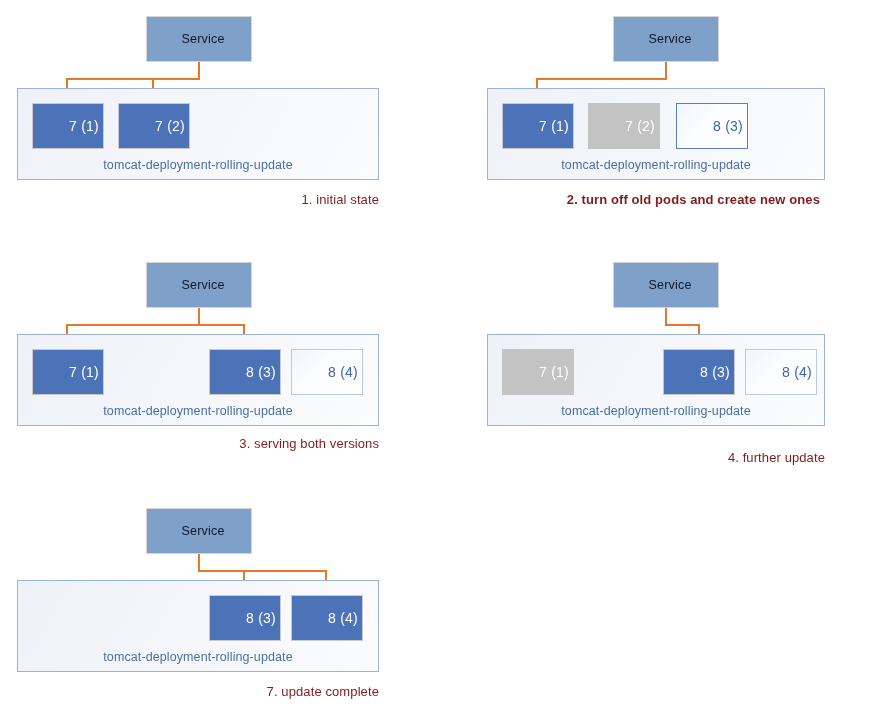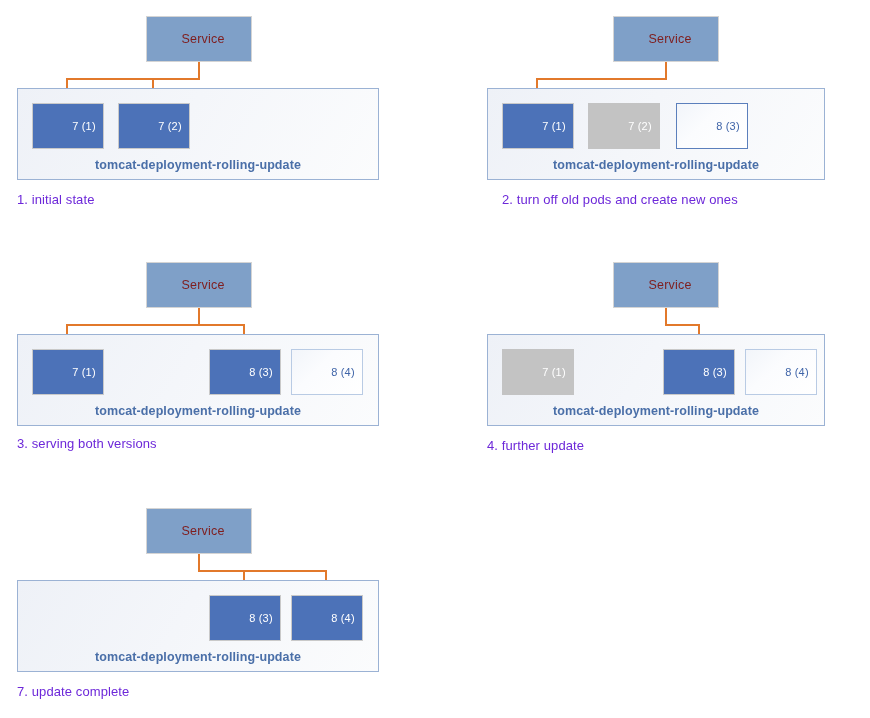--- a/index.html
+++ b/index.html
@@ -26,21 +26,21 @@
   .panel {
     position: absolute;
   }
 
   
   .service-box {
     position: absolute;
     background: #7FA0C8;
     border: 1px solid #D4D4D4;
     box-sizing: border-box;
-    color: #7f1d1d;
+    color: #0f172a;
     font-size: 12.5px;
     display: flex;
     align-items: center;
     justify-content: center;
     letter-spacing: 0.2px;
     padding-left: 8px;
   }
 
   
   .deployment-box {
@@ -51,31 +51,30 @@
   }
   .deployment-label {
     position: absolute;
     left: 0;
     right: 0;
     bottom: 7px;
     text-align: center;
     color: #4A6FA8;
     font-size: 12.5px;
     letter-spacing: 0.1px;
-    font-weight: bold;
   }
 
   
   .pod {
     position: absolute;
     box-sizing: border-box;
     display: flex;
     align-items: center;
     justify-content: center;
-    font-size: 11px;
+    font-size: 14px;
     letter-spacing: 0.2px;
     padding-left: 32px;
   }
   .pod.active {
     background: #4C72B8;
     border: 1px solid #C9C9C9;
     color: #ffffff;
   }
   .pod.terminating {
     background: #C3C3C3;
@@ -105,22 +104,22 @@
     stroke-linecap: butt;
     stroke-linejoin: miter;
   }
   .connector-head {
     fill: #E2792B;
   }
 
   
   .caption {
     position: absolute;
-    text-align: left;
-    color: #6d28d9;
+    text-align: right;
+    color: #7f1d1d;
     font-size: 13px;
     letter-spacing: 0.1px;
     white-space: nowrap;
   }
 </style>
 </head>
 <body>
 
 <div id="diagram-root">
 
@@ -155,21 +154,21 @@
     </svg>
 
     <div class="deployment-box" style="left:487px; top:88px; width:338px; height:92px;">
       <div class="deployment-label">tomcat-deployment-rolling-update</div>
     </div>
 
     <div class="pod active" style="left:502px; top:103px; width:72px; height:46px;">7 (1)</div>
     <div class="pod terminating" style="left:588px; top:103px; width:72px; height:46px;">7 (2)</div>
     <div class="pod pending" style="left:676px; top:103px; width:72px; height:46px;">8 (3)</div>
 
-    <div class="caption" style="left:502px; top:192px; width:338px;">2. turn off old pods and create new ones</div>
+    <div class="caption" style="left:482px; top:192px; width:338px;font-weight:bold;">2. turn off old pods and create new ones</div>
   </div>
 
   <div class="panel">
 
     <div class="service-box" style="left:146px; top:262px; width:106px; height:46px;">Service</div>
 
     <svg class="connector-svg" width="870" height="718">
       <path class="connector-line" d="M 199,308 L 199,325 L 67,325 L 67,340"></path>
       <path class="connector-line" d="M 199,325 L 244,325 L 244,340"></path>
       <polygon class="connector-head" points="60,338 74,338 67,351"></polygon>
@@ -197,21 +196,21 @@
     </svg>
 
     <div class="deployment-box" style="left:487px; top:334px; width:338px; height:92px;">
       <div class="deployment-label">tomcat-deployment-rolling-update</div>
     </div>
 
     <div class="pod terminating" style="left:502px; top:349px; width:72px; height:46px;">7 (1)</div>
     <div class="pod active" style="left:663px; top:349px; width:72px; height:46px;">8 (3)</div>
     <div class="pod pending faint" style="left:745px; top:349px; width:72px; height:46px;">8 (4)</div>
 
-    <div class="caption" style="left:487px; top:438px; width:338px;">4. further update</div>
+    <div class="caption" style="left:487px; top:450px; width:338px;">4. further update</div>
   </div>
 
   <div class="panel">
 
     <div class="service-box" style="left:146px; top:508px; width:106px; height:46px;">Service</div>
 
     <svg class="connector-svg" width="870" height="718">
       <path class="connector-line" d="M 199,554 L 199,571 L 244,571 L 244,586"></path>
       <path class="connector-line" d="M 199,571 L 326,571 L 326,586"></path>
       <polygon class="connector-head" points="237,584 251,584 244,597"></polygon>

